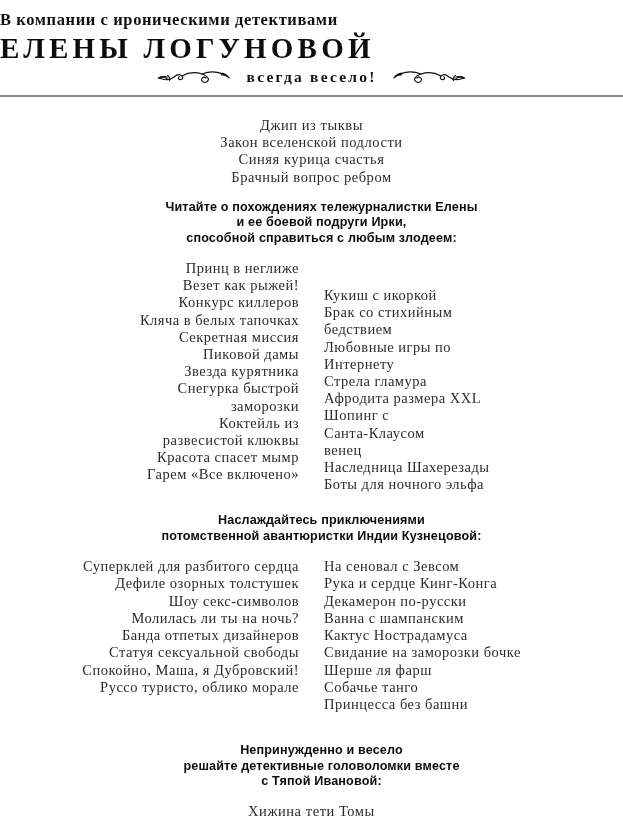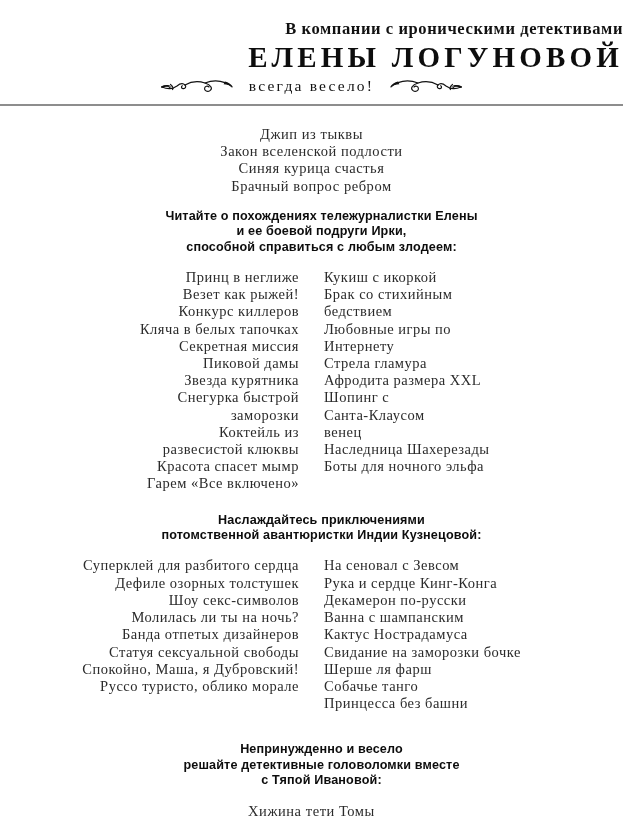--- a/index.html
+++ b/index.html
@@ -18,22 +18,22 @@
   }
   .page {
     width: 623px;
     height: 818px;
     position: relative;
     box-sizing: border-box;
   }
 
   
   .masthead {
-    padding-top: 19px;
-    text-align: right;
+    padding-top: 10px;
+    text-align: left;
   }
   .masthead-line1 {
     font-family: "Liberation Serif", "DejaVu Serif", serif;
     font-size: 16.5px;
     font-weight: bold;
     letter-spacing: 0.6px;
     line-height: 20px;
     color: #111;
     white-space: nowrap;
   }
@@ -51,21 +51,21 @@
     display: flex;
     align-items: center;
     justify-content: center;
     gap: 14px;
     margin-top: 0px;
     height: 24px;
   }
   .masthead-tagline {
     font-family: "Liberation Serif", "DejaVu Serif", serif;
     font-size: 15.5px;
-    font-weight: normal;
+    font-weight: bold;
     letter-spacing: 2.2px;
     line-height: 20px;
     color: #111;
     white-space: nowrap;
   }
   .flourish {
     display: block;
     width: 76px;
     height: 20px;
     flex: 0 0 auto;
@@ -117,21 +117,21 @@
     padding-right: 9px;
   }
   .two-col .col.right {
     text-align: left;
     padding-left: 0px;
   }
   .two-col .entry { white-space: nowrap; }
 
   
   .list-a .col.left  { width: 187px; }
-  .list-a .col.right { width: 187px; }
+  .list-a .col.right { width: 187px; margin-top: 27px; }
   .list-b .col.left  { width: 287px; }
   .list-b .col.right { width: 287px; }
   .gap-md  { height: 14px; }
   .gap-lg  { height: 20px; }
   .gap-xl  { height: 30px; }
 </style>
 </head>
 <body>
 
 <div class="page">

